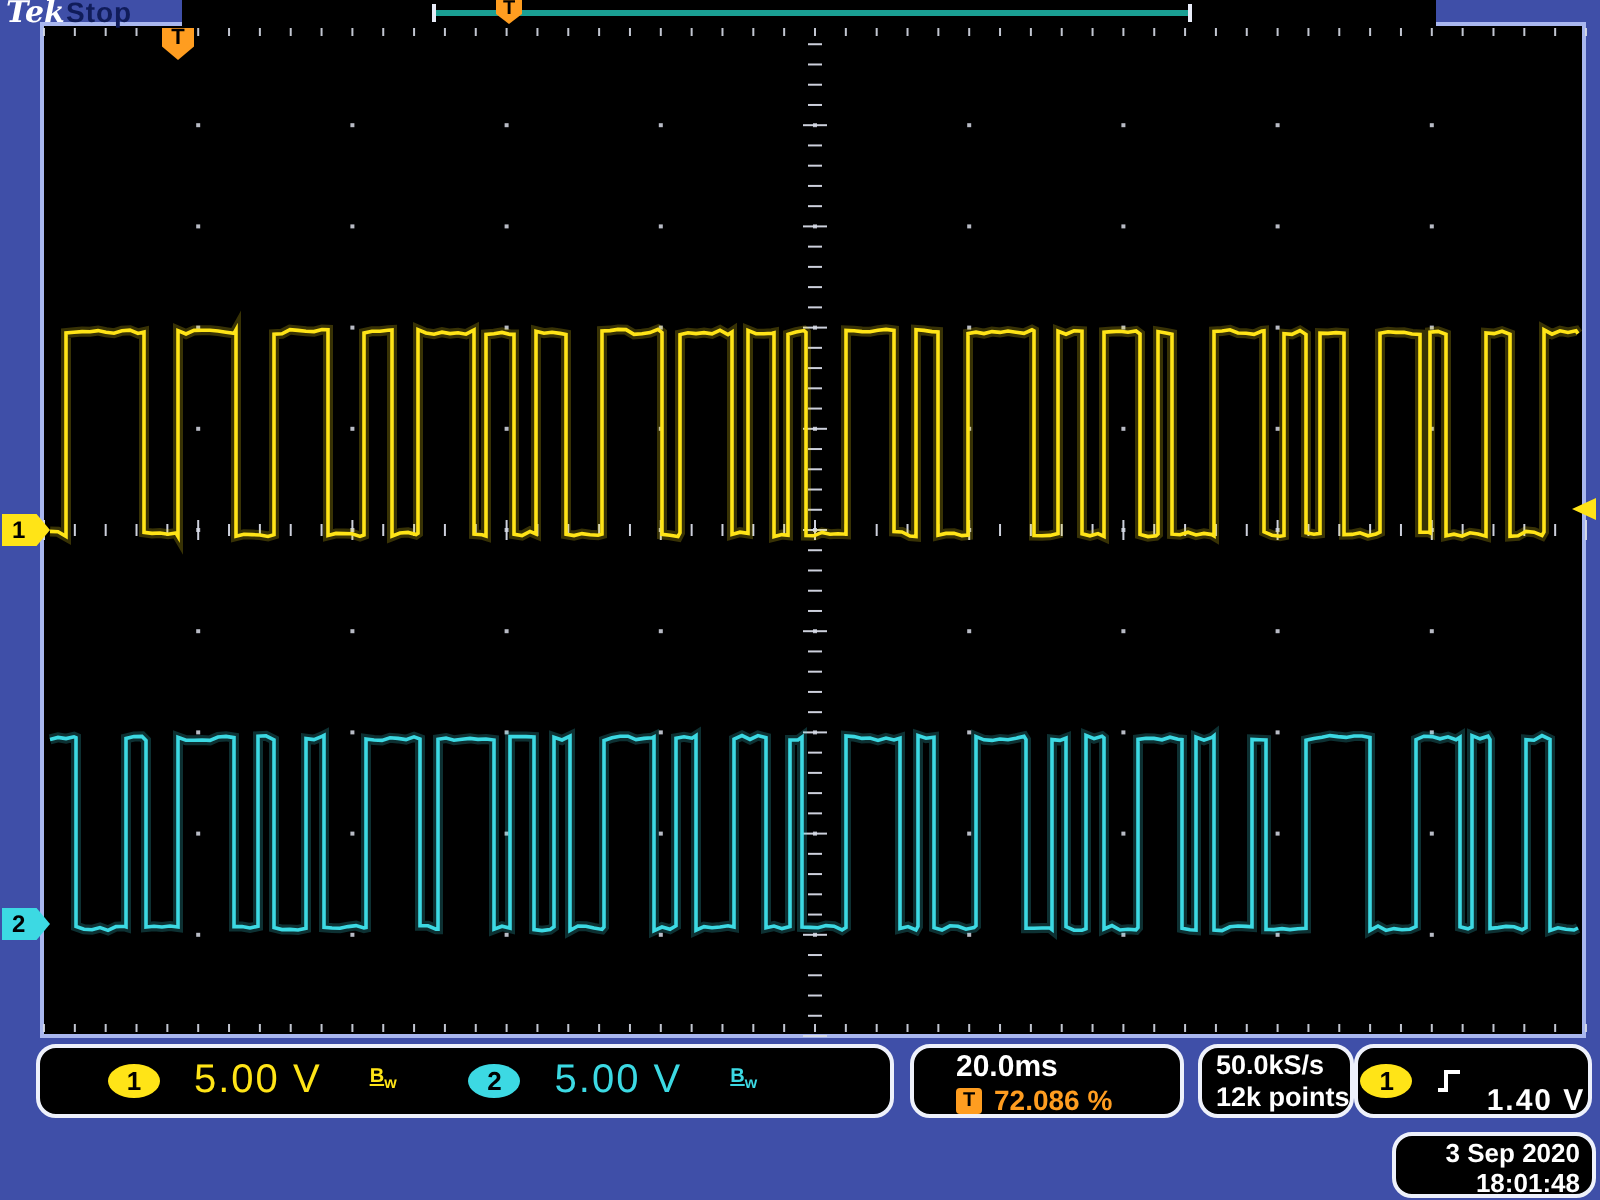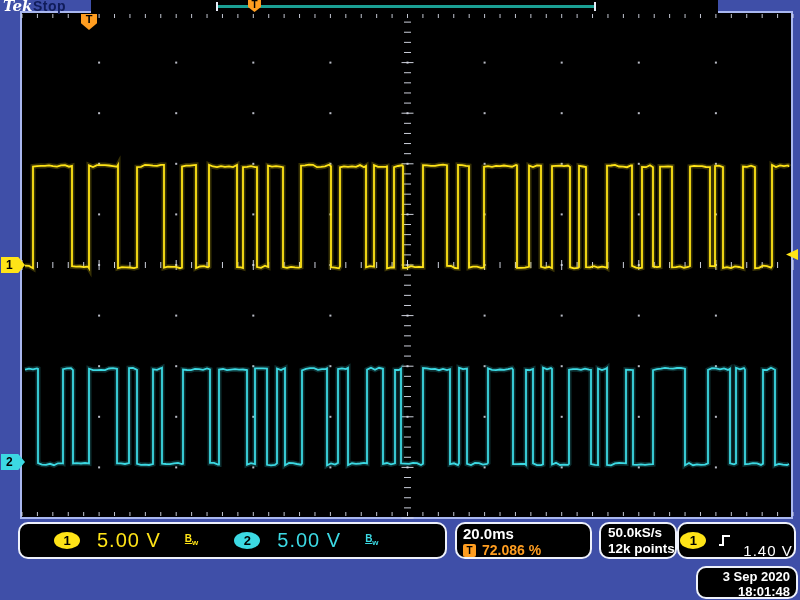--- a/index.html
+++ b/index.html
@@ -33,37 +33,37 @@
       clip-path:polygon(0 0,72% 0,100% 50%,72% 100%,0 100%);
       color:#000;font-weight:bold;font-size:12px;text-align:left;line-height:16px;padding-left:5px;box-sizing:border-box;}
   .ch1-badge{top:257px;background:#ffe417;}
   .ch2-badge{top:454px;background:#3cd9e3;}
   
   .trig-arrow{position:absolute;left:786px;top:249px;width:12px;height:11px;background:#ffe417;
       clip-path:polygon(100% 0,100% 100%,0 50%);}
   
   .sbox{position:absolute;background:#000;border:2px solid #eef1fb;border-radius:10px;box-sizing:border-box;color:#fff;}
   .box-ch{left:18px;top:522px;width:429px;height:37px;display:flex;align-items:center;}
-  .box-time{left:455px;top:522px;width:137px;height:37px;padding:1px 0 0 6px;}
+  .box-time{left:455px;top:522px;width:137px;height:37px;padding:1px 0 0 21px;}
   .box-rate{left:599px;top:522px;width:78px;height:37px;padding:1px 0 0 7px;}
   .box-trig{left:677px;top:522px;width:119px;height:37px;display:flex;align-items:center;justify-content:center;gap:12px;}
   .box-date{left:696px;top:566px;width:102px;height:33px;padding:1px 6px 0 0;text-align:right;}
   .badge-oval{display:inline-block;width:26px;height:17px;border-radius:50%;
       color:#000;font-weight:bold;font-size:13px;text-align:center;line-height:17px;flex:0 0 auto;}
   .oval-1{background:#ffe417;} .oval-2{background:#3cd9e3;}
   .v-read{font-weight:normal;font-size:20px;letter-spacing:1px;}
   .v1{color:#ffe417;} .v2{color:#3cd9e3;}
   .bw{font-weight:bold;font-size:10px;position:relative;top:-1px;}
   .bw .sub{font-size:8px;vertical-align:sub;}
   .line-sm{font-weight:bold;font-size:13.5px;line-height:16px;white-space:nowrap;}
   .line-tb{font-weight:bold;font-size:15px;line-height:17px;}
   .hpos-row{display:flex;align-items:center;gap:6px;color:#ff9d20;font-weight:bold;font-size:14px;line-height:16px;}
   .t-square{display:inline-block;width:13px;height:13px;background:#ff9d20;border-radius:2px;
       color:#000;font-weight:bold;font-size:10px;text-align:center;line-height:13px;}
-  .trig-level{font-weight:normal;font-size:15px;letter-spacing:1px;color:#fff;margin-top:19px;}
+  .trig-level{font-weight:bold;font-size:15px;letter-spacing:1px;color:#fff;margin-top:19px;}
   .date-line{font-weight:bold;font-size:13px;line-height:15px;color:#fff;text-align:right;}
   .edge-icon{display:inline-block;}
   
   .m1{margin-left:34px;} .m2{margin-left:17px;} .m3{margin-left:24px;text-decoration:underline;} .m4{margin-left:36px;}
 </style>
 </head>
 <body>
 
 <div class="graticule-frame"></div>
 <svg class="scope" id="scope-svg">

